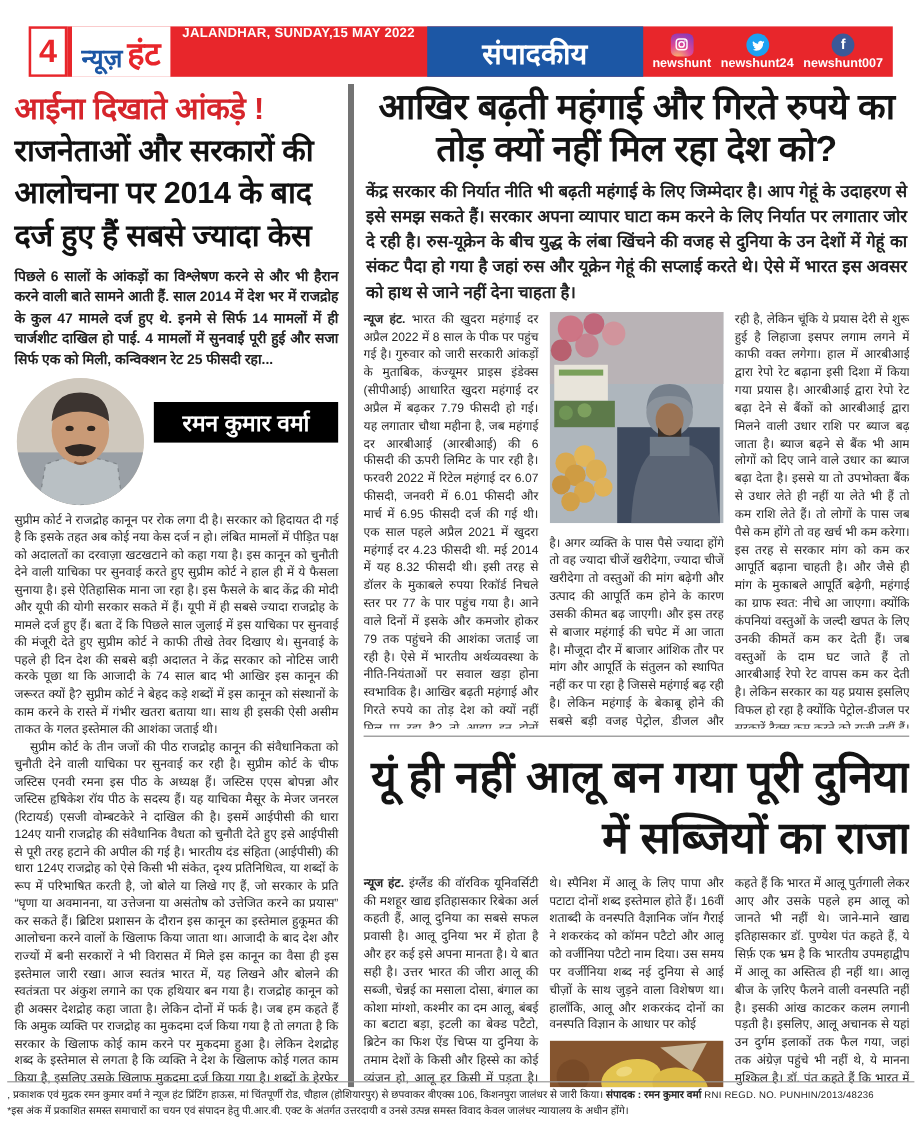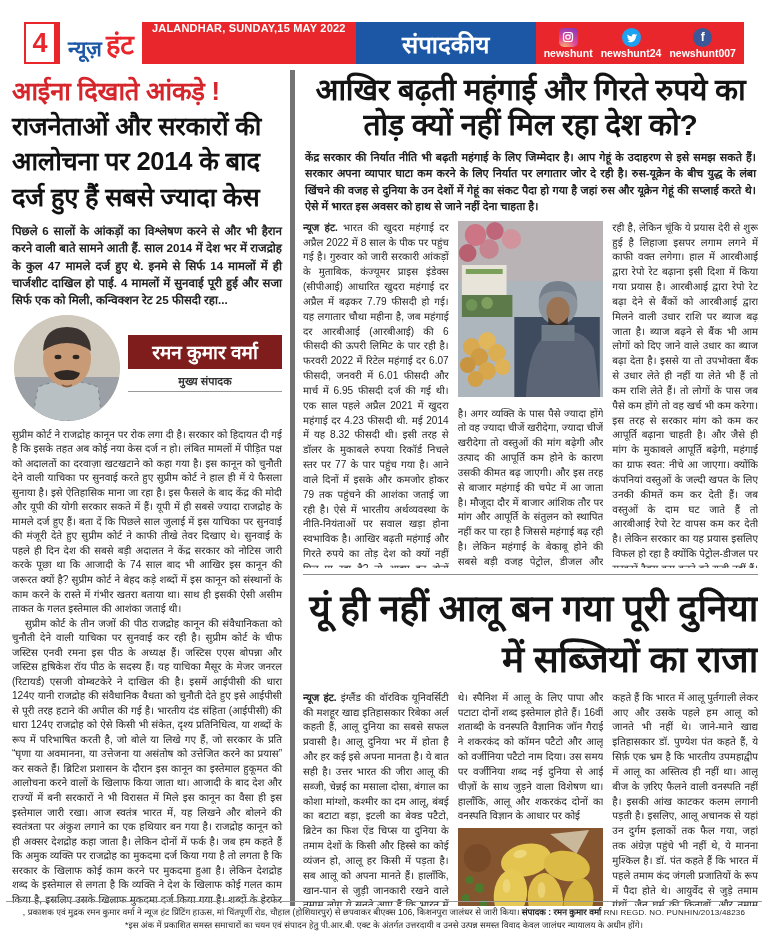--- a/index.html
+++ b/index.html
@@ -28,40 +28,40 @@
   .left-col { width:285px; padding:4px 8px 0 2px; border-right:5px solid #737373; overflow:hidden; }
   .right-col { flex:1; padding:0 0 0 8px; overflow:hidden; }
 
   
   .l-headline { font-size:25.5px; font-weight:bold; line-height:1.38; color:#111; letter-spacing:-.2px; }
   .l-headline .hl-red { color:#d6252b; }
   .l-intro { margin-top:7px; font-size:11.6px; font-weight:bold; color:#222; line-height:1.5; text-align:justify; }
   .author-wrap { overflow:hidden; margin-top:4px; }
   .author-photo { float:left; width:106px; height:106px; border-radius:50%; overflow:hidden; margin:2px 8px 2px 2px; background:#d8d0c6; }
   .author-right { overflow:hidden; padding-top:22px; }
-  .author-banner { background:#7f1d1d; color:#fff; font-weight:bold; font-size:19px; text-align:center; padding:4px 2px; }
+  .author-banner { background:#000000; color:#fff; font-weight:bold; font-size:19px; text-align:center; padding:4px 2px; }
   .author-title { text-align:center; font-size:11px; font-weight:bold; color:#333; padding:4px 0 3px 0; border-bottom:1px solid #999; }
   .l-body { clear:none; margin-top:5px; font-size:10.1px; line-height:1.44; text-align:justify; color:#262626; }
   .l-body p.ind { text-indent:13px; }
 
   
   .m-headline { text-align:center; font-size:30px; font-weight:bold; line-height:1.18; color:#141414; letter-spacing:-.3px; padding:2px 4px 4px 4px; }
-  .standfirst { font-size:11px; font-weight:bold; line-height:1.5; text-align:justify; color:#222; padding:2px 2px 6px 2px; }
+  .standfirst { font-size:14px; font-weight:bold; line-height:1.5; text-align:justify; color:#222; padding:2px 2px 6px 2px; }
   .cols3 { display:flex; gap:9px; height:347px; overflow:hidden; }
   .ncol { flex:1; font-size:10.1px; line-height:1.47; text-align:justify; color:#262626; overflow:hidden; }
   .lead-in { font-weight:bold; }
   .photo-frame { width:100%; overflow:hidden; margin-bottom:5px; }
   .rule { border:none; border-top:1.5px solid #8c8c8c; margin:6px 0 4px 0; }
 
   
   .p-headline { text-align:right; font-size:37px; font-weight:bold; color:#141414; letter-spacing:-.3px; padding:2px 0 8px 0; }
   .cols3b { display:flex; gap:9px; height:300px; overflow:hidden; }
 
   
-  .footer { position:absolute; left:6px; right:6px; bottom:8px; border-top:1px solid #999; padding-top:4px; text-align:center; font-size:8.6px; line-height:1.5; color:#222; }
+  .footer { position:absolute; left:6px; right:6px; bottom:8px; border-top:1px solid #999; padding-top:4px; font-size:8.6px; line-height:1.5; color:#222; }
   .footer b { font-weight:bold; }
   .rni { font-size:8px; letter-spacing:.2px; }
 </style>
 </head>
 <body>
 
 <div class="page">
 
   <header class="masthead">
     <div class="pageno">4</div>
@@ -124,21 +124,20 @@
               <path d="M29 36 Q30 12 53 12 Q76 12 77 36 Q66 28 53 28 Q40 28 29 36Z" fill="#3c3430"></path>
               <ellipse cx="44" cy="42" rx="3.4" ry="2.2" fill="#2c241f"></ellipse>
               <ellipse cx="62" cy="42" rx="3.4" ry="2.2" fill="#2c241f"></ellipse>
               <path d="M40 58 Q53 52 66 58 Q64 66 53 65 Q42 66 40 58Z" fill="#2e2723"></path>
               <path d="M48 70 Q53 73 58 70" stroke="#8a5f43" stroke-width="2" fill="none"></path>
             </g>
           </svg>
         </div>
         <div class="author-right">
           <div class="author-banner">रमन कुमार वर्मा</div>
-          <div class="author-title">मुख्य संपादक</div>
         </div>
       </div>
 
       <div class="l-body">
         <p>सुप्रीम कोर्ट ने राजद्रोह कानून पर रोक लगा दी है। सरकार को हिदायत दी गई है कि इसके तहत अब कोई नया केस दर्ज न हो। लंबित मामलों में पीड़ित पक्ष को अदालतों का दरवाज़ा खटखटाने को कहा गया है। इस कानून को चुनौती देने वाली याचिका पर सुनवाई करते हुए सुप्रीम कोर्ट ने हाल ही में ये फैसला सुनाया है। इसे ऐतिहासिक माना जा रहा है। इस फैसले के बाद केंद्र की मोदी और यूपी की योगी सरकार सकते में हैं। यूपी में ही सबसे ज्यादा राजद्रोह के मामले दर्ज हुए हैं। बता दें कि पिछले साल जुलाई में इस याचिका पर सुनवाई की मंजूरी देते हुए सुप्रीम कोर्ट ने काफी तीखे तेवर दिखाए थे। सुनवाई के पहले ही दिन देश की सबसे बड़ी अदालत ने केंद्र सरकार को नोटिस जारी करके पूछा था कि आजादी के 74 साल बाद भी आखिर इस कानून की जरूरत क्यों है? सुप्रीम कोर्ट ने बेहद कड़े शब्दों में इस कानून को संस्थानों के काम करने के रास्ते में गंभीर खतरा बताया था। साथ ही इसकी ऐसी असीम ताकत के गलत इस्तेमाल की आशंका जताई थी।</p>
         <p class="ind">सुप्रीम कोर्ट के तीन जजों की पीठ राजद्रोह कानून की संवैधानिकता को चुनौती देने वाली याचिका पर सुनवाई कर रही है। सुप्रीम कोर्ट के चीफ जस्टिस एनवी रमना इस पीठ के अध्यक्ष हैं। जस्टिस एएस बोपन्ना और जस्टिस हृषिकेश रॉय पीठ के सदस्य हैं। यह याचिका मैसूर के मेजर जनरल (रिटायर्ड) एसजी वोम्बटकेरे ने दाखिल की है। इसमें आईपीसी की धारा 124ए यानी राजद्रोह की संवैधानिक वैधता को चुनौती देते हुए इसे आईपीसी से पूरी तरह हटाने की अपील की गई है। भारतीय दंड संहिता (आईपीसी) की धारा 124ए राजद्रोह को ऐसे किसी भी संकेत, दृश्य प्रतिनिधित्व, या शब्दों के रूप में परिभाषित करती है, जो बोले या लिखे गए हैं, जो सरकार के प्रति “घृणा या अवमानना, या उत्तेजना या असंतोष को उत्तेजित करने का प्रयास” कर सकते हैं। ब्रिटिश प्रशासन के दौरान इस कानून का इस्तेमाल हुकूमत की आलोचना करने वालों के खिलाफ किया जाता था। आजादी के बाद देश और राज्यों में बनी सरकारों ने भी विरासत में मिले इस कानून का वैसा ही इस इस्तेमाल जारी रखा। आज स्वतंत्र भारत में, यह लिखने और बोलने की स्वतंत्रता पर अंकुश लगाने का एक हथियार बन गया है। राजद्रोह कानून को ही अक्सर देशद्रोह कहा जाता है। लेकिन दोनों में फर्क है। जब हम कहते हैं कि अमुक व्यक्ति पर राजद्रोह का मुकदमा दर्ज किया गया है तो लगता है कि सरकार के खिलाफ कोई काम करने पर मुकदमा हुआ है। लेकिन देशद्रोह शब्द के इस्तेमाल से लगता है कि व्यक्ति ने देश के खिलाफ कोई गलत काम किया है, इसलिए उसके खिलाफ मुकदमा दर्ज किया गया है। शब्दों के हेरफेर से मतलब कितना बदल जाता है, इसे आसानी से समझा जा सकता है। किसी के खिलाफ राजद्रोह का मुकदमा दर्ज होते ही उसे देशद्रोही कहा जाता है। उसकी प्रतिष्ठा दागदार हो जाती है।</p>
 
       </div>
     </aside>
 

